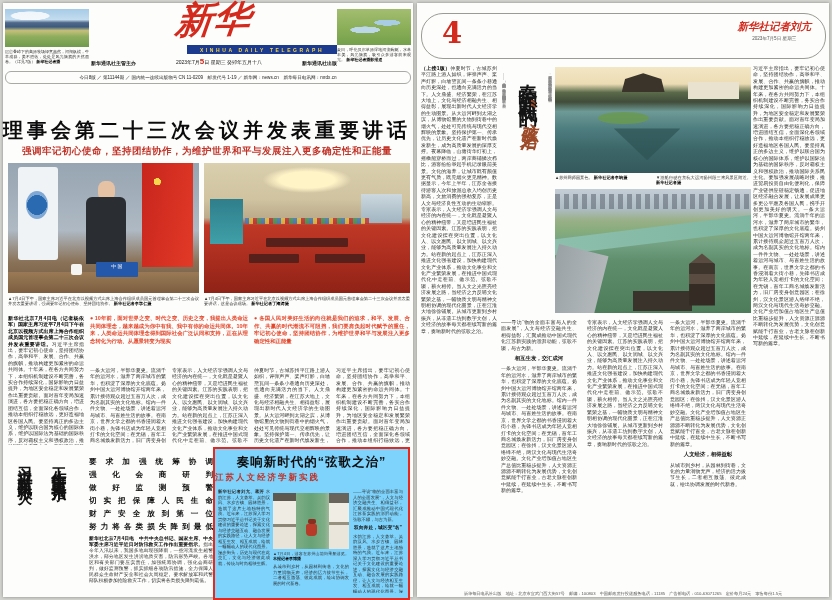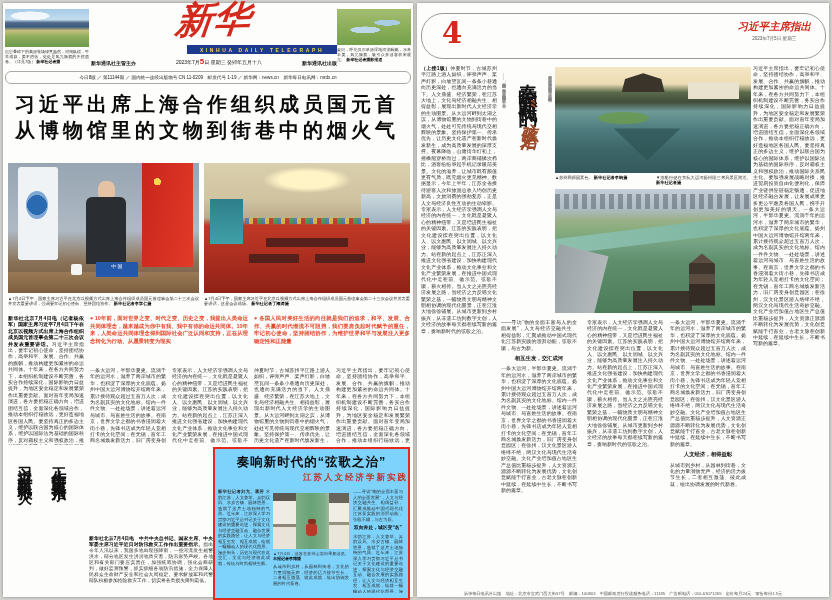--- a/index.html
+++ b/index.html
@@ -27,21 +27,21 @@
          font-size:4.6px;line-height:11px;text-align:center;color:#222;overflow:hidden;white-space:nowrap;}
   .h1{position:absolute;left:0;width:408px;text-align:center;font-weight:900;font-size:20px;letter-spacing:4px;color:#0b0b0b;white-space:nowrap;}
   .deck{position:absolute;left:0;top:142px;width:408px;text-align:center;font-size:9.5px;font-weight:bold;color:#c23227;letter-spacing:.5px;white-space:nowrap;}
   
   .vhead{position:absolute;writing-mode:vertical-rl;font-size:15px;font-weight:900;letter-spacing:3px;color:#111;}
   .fdeck{position:absolute;left:86px;top:452px;width:124px;}
   .fdeck div{font-size:7.6px;font-weight:900;line-height:13px;color:#111;text-align:justify;text-align-last:justify;}
   
   .fbox{position:absolute;left:210px;top:444px;width:193px;height:149px;border:2px solid #e6281e;background:#7dd3fc;}
   .fx-title{position:absolute;left:0;top:5px;width:100%;text-align:center;font-size:12.5px;font-weight:900;color:#0b0b0b;letter-spacing:1px;white-space:nowrap;}
-  .fx-sub{position:absolute;left:0;top:23px;width:100%;text-align:right;font-size:8.5px;font-weight:bold;color:#c23227;letter-spacing:2px;}
+  .fx-sub{position:absolute;left:0;top:23px;width:100%;text-align:left;font-size:8.5px;font-weight:bold;color:#c23227;letter-spacing:2px;}
   .fx-col{position:absolute;font-size:4.3px;line-height:5.5px;color:#2e2e2e;text-align:justify;overflow:hidden;word-break:break-all;}
   .fx-sh{font-size:4.8px;font-weight:900;text-align:center;color:#111;margin:3px 0;}
   
   .hdr{position:absolute;left:4px;top:10px;width:403px;height:44px;border:1.5px solid #9a9a96;border-radius:22px;}
   .hnum{position:absolute;left:20px;top:2px;font-family:"DejaVu Serif",serif;font-size:29px;font-weight:900;color:#d42a1d;}
   .hsec{position:absolute;left:0;top:7px;width:100%;text-align:center;font-family:"DejaVu Serif",serif;font-style:italic;
         font-size:22px;font-weight:900;color:#d42a1d;letter-spacing:9px;}
   .hbrand{position:absolute;right:14px;top:6px;text-align:center;}
   .hbrand .b1{font-family:"DejaVu Serif",serif;font-style:italic;font-weight:900;font-size:10.5px;color:#d42a1d;white-space:nowrap;}
   .hbrand .b2{font-size:4.6px;color:#555;margin-top:2px;}
@@ -125,22 +125,22 @@
     <span class="bold">新华通讯社主管主办</span>
     <span><span>2023年7月</span><span class="mh-day">5</span><span>日 星期三 癸卯年五月十八</span></span>
     <span class="bold">新华通讯社出版</span>
   </div>
 
   <div class="ph ph-tr" style="left:334px;top:6px;width:74px;height:36px;"></div>
   <div class="cap" style="left:334px;top:44px;width:74px;height:24px;font-size:4px;"><span>夏日，呼伦贝尔草原湿地河流蜿蜒，水草丰美，风光旖旎，吸引众多游客前来观光。</span> <b>新华社记者摄影报道</b></div>
 
   <div class="issue">今日8版 ／ 第11144期 ／ 国内统一连续出版物号 CN 11-0209　邮发代号 1-19 ／ 新华网：news.cn　新华每日电讯网：mrdx.cn</div>
 
-  <div class="h1" style="top:88px;">习近平出席上海合作组织成员国元首</div>
-  <div class="h1" style="top:114px;">从博物馆里的文物到街巷中的烟火气</div>
+  <div class="h1" style="top:114px;">理事会第二十三次会议并发表重要讲话</div>
+  <div class="deck">强调牢记初心使命，坚持团结协作，为维护世界和平与发展注入更多确定性和正能量</div>
 
   <div class="ph ph-xi" style="left:5px;top:160px;width:191px;height:130px;">
     <div class="fsco"></div>
     <div class="fcn"></div>
     <div class="face"></div>
     <div class="man"></div>
     <div class="desk"></div>
     <div class="cup"></div>
     <div class="plac"></div>
   </div>
@@ -158,20 +158,28 @@
   <div class="col" style="left:5px;top:312px;width:76px;height:130px;"><span class="lead">新华社北京7月4日电（记者杨依军）国家主席习近平7月4日下午在北京以视频方式出席上海合作组织成员国元首理事会第二十三次会议并发表重要讲话。</span><span>习近平主席指出，要牢记初心使命，坚持团结协作，高举和平、发展、合作、共赢的旗帜，推动构建更加紧密的命运共同体。十年来，在各方共同努力下，本组织机制建设不断完善，务实合作持续深化，国际影响力日益提升，为地区安全稳定和发展繁荣作出重要贡献。面对百年变局加速演进，各方要把稳正确方向，增进团结互信，全面深化各领域合作，推动本组织行稳致远，更好造福地区各国人民。要坚持真正的多边主义，维护以联合国为核心的国际体系，维护以国际法为基础的国际秩序，反对霸权主义和强权政治，推动国际关系民主化。要加强发展战略对接，推进贸易投资自由化便利化，保障产业链供应链稳定畅通，促进地区经济融合发展，让发展成果更多更公平惠及各国人民，携手开创更加美好的明天。</span></div>
   <div class="quote" style="left:87px;top:312px;width:158px;height:48px;">● 10年前，面对世界之变、时代之变、历史之变，我提出人类命运共同体理念，越来越成为你中有我、我中有你的命运共同体。10年来，人类命运共同体理念得到国际社会广泛认同和支持，正在从理念转化为行动、从愿景转变为现实</div>
   <div class="quote" style="left:251px;top:312px;width:156px;height:48px;">● 各国人民对美好生活的向往就是我们的追求，和平、发展、合作、共赢的时代潮流不可阻挡，我们要肩负起时代赋予的重任，牢记初心使命，坚持团结协作，为维护世界和平与发展注入更多确定性和正能量</div>
   <div class="col" style="left:87px;top:364px;width:76px;height:78px;">一条大运河，半部华夏史。流淌千年的运河水，滋养了两岸城市的繁华，也积淀了深厚的文化底蕴。扬州中国大运河博物馆开馆两年来，累计接待观众超过五百万人次，成为名副其实的文化地标。馆内一件件文物、一处处场景，讲述着运河与城市、与百姓生活的故事。在南京，世界文学之都的书香浸润着大街小巷，先锋书店成为年轻人竞相打卡的文化空间；在无锡，百年工商名城焕发新活力，旧厂房变身创意园区；在徐州，汉文化景区游人络绎不绝，两汉文化与现代生活奇妙交融。文化产业增加值占地区生产总值比重稳步提升，人文资源正源源不断转化为发展优势，文化创意赋能千行百业，古老文脉在创新中延续，在延续中生长，不断书写新的篇章。</div>
   <div class="col" style="left:169px;top:364px;width:76px;height:78px;">专家表示，人文经济学强调人文与经济的内在统一，文化既是凝聚人心的精神纽带，又是增进民生福祉的关键因素。江苏的实践表明，把文化建设摆在突出位置，以文化人、以文惠民、以文润城、以文兴业，能够为高质量发展注入持久动力。站在新的起点上，江苏正深入推进文化强省建设，加快构建现代文化产业体系，推动文化事业和文化产业繁荣发展，在推进中国式现代化中走在前、做示范。弦歌不辍，薪火相传。当人文之光照亮经济发展之路，当经济之力反哺文化繁荣之基，一幅物质文明与精神文明相协调的现代化图景，正在江淮大地徐徐铺展。从城市更新到乡村振兴，从非遗工坊到数字文创，人文经济的故事每天都在续写新的篇章，奏响新时代的弦歌之治。</div>
   <div class="col" style="left:251px;top:364px;width:76px;height:78px;">仲夏时节，古城苏州平江路上游人如织，评弹声声、桨声灯影，白墙黛瓦间一条条小巷通向历史深处，也通向充满活力的当下。人文鼎盛、经济繁荣，在江苏大地上，文化与经济相融共生、相得益彰，展现出新时代人文经济学的生动图景。从大运河畔到太湖之滨，从博物馆里的文物到街巷中的烟火气，处处可见传统与现代交相辉映的景象。坚持保护第一、传承优先，让历史文化遗产在新时代焕发新生，成为高质量发展的深厚支撑。夜幕降临，山塘街华灯初上，摇橹船穿桥而过，两岸商铺鳞次栉比，游客纷纷举起手机记录眼前美景。文化的滋养，让城市既有颜值更有气质，既见烟火更见精神。数据显示，今年上半年，江苏全省接待游客人次和旅游总收入均创历史新高，文旅消费的强劲复苏，正是人文与经济良性互动的生动缩影。</div>
   <div class="col" style="left:333px;top:364px;width:74px;height:78px;">习近平主席指出，要牢记初心使命，坚持团结协作，高举和平、发展、合作、共赢的旗帜，推动构建更加紧密的命运共同体。十年来，在各方共同努力下，本组织机制建设不断完善，务实合作持续深化，国际影响力日益提升，为地区安全稳定和发展繁荣作出重要贡献。面对百年变局加速演进，各方要把稳正确方向，增进团结互信，全面深化各领域合作，推动本组织行稳致远，更好造福地区各国人民。要坚持真正的多边主义，维护以联合国为核心的国际体系，维护以国际法为基础的国际秩序，反对霸权主义和强权政治，推动国际关系民主化。要加强发展战略对接，推进贸易投资自由化便利化，保障产业链供应链稳定畅通，促进地区经济融合发展，让发展成果更多更公平惠及各国人民，携手开创更加美好的明天。</div>
 
   <div class="vhead" style="left:12px;top:452px;height:142px;">习近平对防汛救灾</div>
   <div class="vhead" style="left:46px;top:452px;height:142px;">工作作出重要指示</div>
+  <div class="fdeck">
+    <div>要求加强统筹协调</div>
+    <div>强化会商研判</div>
+    <div>做好监测预警</div>
+    <div>切实把保障人民生命</div>
+    <div>财产安全放到第一位</div>
+    <div>努力将各类损失降到最低</div>
+  </div>
   <div class="col" style="left:86px;top:533px;width:124px;height:60px;font-size:4.8px;line-height:6px;"><span class="lead">新华社北京7月4日电　中共中央总书记、国家主席、中央军委主席习近平近日对防汛救灾工作作出重要指示。</span><span>指出今年入汛以来，我国多地出现强降雨，一些河流发生超警洪水，部分地区发生洪涝地质灾害，防汛形势严峻。各地区和有关部门要压实责任，加强统筹协调，强化会商研判，做好监测预警，抓实抓细各项防汛措施，全力保障人民群众生命财产安全和社会大局稳定。要求解放军和武警部队积极参加抢险救灾工作，切实将各类损失降到最低。</span></div>
 
   <div class="fbox">
     <div class="fx-title">奏响新时代的“弦歌之治”</div>
     <div class="fx-sub">江苏人文经济学新实践</div>
     <div class="fx-col" style="left:3px;top:40px;width:52px;height:104px;"><b>新华社记者刘亢、蒋芳</b> <span>水韵江苏，人文荟萃。吴韵汉风、水乡古镇、园林胜景，造就了这片土地独特的气质。近年来，江苏深入学习贯彻习近平总书记关于文化建设的重要论述，探索文化与经济交融互动、融合发展的实践路径，让人文与经济相互生发、相互成就，绘就一幅幅动人的现代化图景。漫步街头，历史与现代在此交汇，文化与经济彼此成就，传统与时尚相映生辉。</span></div>
     <div class="ph ph-canal" style="left:58px;top:44px;width:76px;height:56px;">
       <div class="rfL"></div>
       <div class="rfR"></div>
       <div class="boat"></div>
@@ -180,21 +188,21 @@
     <div class="fx-col" style="left:58px;top:115px;width:76px;height:29px;">从城市到乡村，从园林到街巷，文化的力量润物无声，经济的活力拔节生长，二者相互激荡、彼此成就，绘出协调发展的时代新卷。</div>
     <div class="fx-col" style="left:138px;top:40px;width:50px;height:104px;"><span>——寻访“物的全面丰富与人的全面发展”，人文与经济交融共生、相得益彰，汇聚成推动中国式现代化江苏新实践的澎湃动能，弦歌不辍，与古为新。</span><div class="fx-sh">双向奔赴，城区变“名”</div><span>水韵江苏，人文荟萃。吴韵汉风、水乡古镇、园林胜景，造就了这片土地独特的气质。近年来，江苏深入学习贯彻习近平总书记关于文化建设的重要论述，探索文化与经济交融互动、融合发展的实践路径，让人文与经济相互生发、相互成就，绘就一幅幅动人的现代化图景。漫步街头，历史与现代在此交汇，文化与经济彼此成就，传统与时尚相映生辉。</span></div>
   </div>
 </div>
 
 <div class="page" id="pageR">
 
   <div class="hdr">
     <div class="hnum">4</div>
     <div class="hbrand">
-      <div class="b1">习近平主席指出</div>
+      <div class="b1">新华社记者刘亢</div>
       <div class="b2">2023年7月5日 星期三</div>
     </div>
   </div>
 
   <div class="col" style="left:4px;top:62px;width:76px;height:524px;"><span class="lead">（上接1版）</span><span>仲夏时节，古城苏州平江路上游人如织，评弹声声、桨声灯影，白墙黛瓦间一条条小巷通向历史深处，也通向充满活力的当下。人文鼎盛、经济繁荣，在江苏大地上，文化与经济相融共生、相得益彰，展现出新时代人文经济学的生动图景。从大运河畔到太湖之滨，从博物馆里的文物到街巷中的烟火气，处处可见传统与现代交相辉映的景象。坚持保护第一、传承优先，让历史文化遗产在新时代焕发新生，成为高质量发展的深厚支撑。夜幕降临，山塘街华灯初上，摇橹船穿桥而过，两岸商铺鳞次栉比，游客纷纷举起手机记录眼前美景。文化的滋养，让城市既有颜值更有气质，既见烟火更见精神。数据显示，今年上半年，江苏全省接待游客人次和旅游总收入均创历史新高，文旅消费的强劲复苏，正是人文与经济良性互动的生动缩影。</span><span>专家表示，人文经济学强调人文与经济的内在统一，文化既是凝聚人心的精神纽带，又是增进民生福祉的关键因素。江苏的实践表明，把文化建设摆在突出位置，以文化人、以文惠民、以文润城、以文兴业，能够为高质量发展注入持久动力。站在新的起点上，江苏正深入推进文化强省建设，加快构建现代文化产业体系，推动文化事业和文化产业繁荣发展，在推进中国式现代化中走在前、做示范。弦歌不辍，薪火相传。当人文之光照亮经济发展之路，当经济之力反哺文化繁荣之基，一幅物质文明与精神文明相协调的现代化图景，正在江淮大地徐徐铺展。从城市更新到乡村振兴，从非遗工坊到数字文创，人文经济的故事每天都在续写新的篇章，奏响新时代的弦歌之治。</span></div>
 
   <div class="vside" style="left:84px;top:70px;height:238px;">——寻访“物的全面丰富与人的全面发展”，人文与经济交融共生、相得益彰，汇聚成推动中国式现代化江苏新实践的澎湃动能，弦歌不辍，与古为新。</div>
   <div class="vtitle">
     <span class="vt-black">奏响新时代的</span><span class="vt-brown">“弦歌之治”</span>
   </div>

